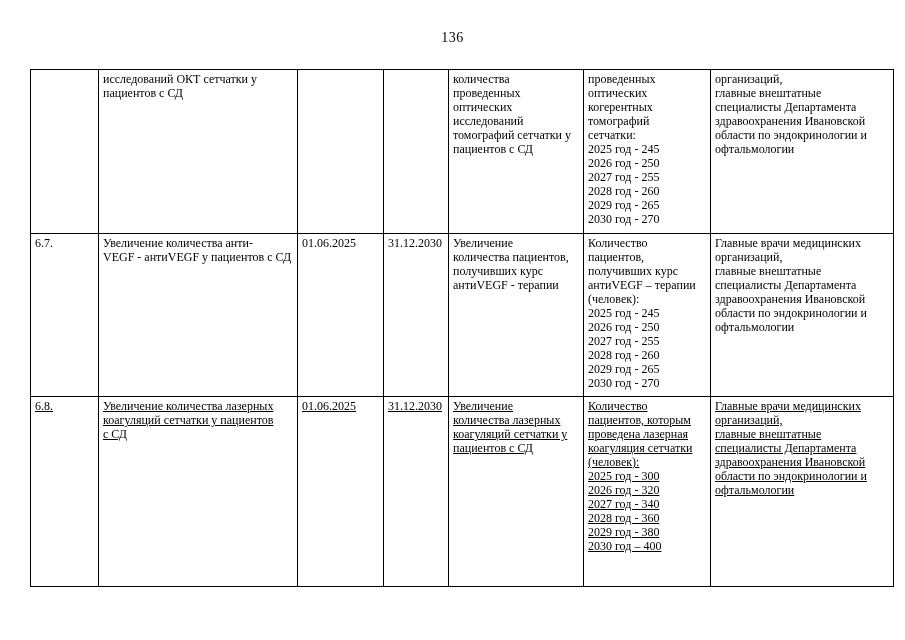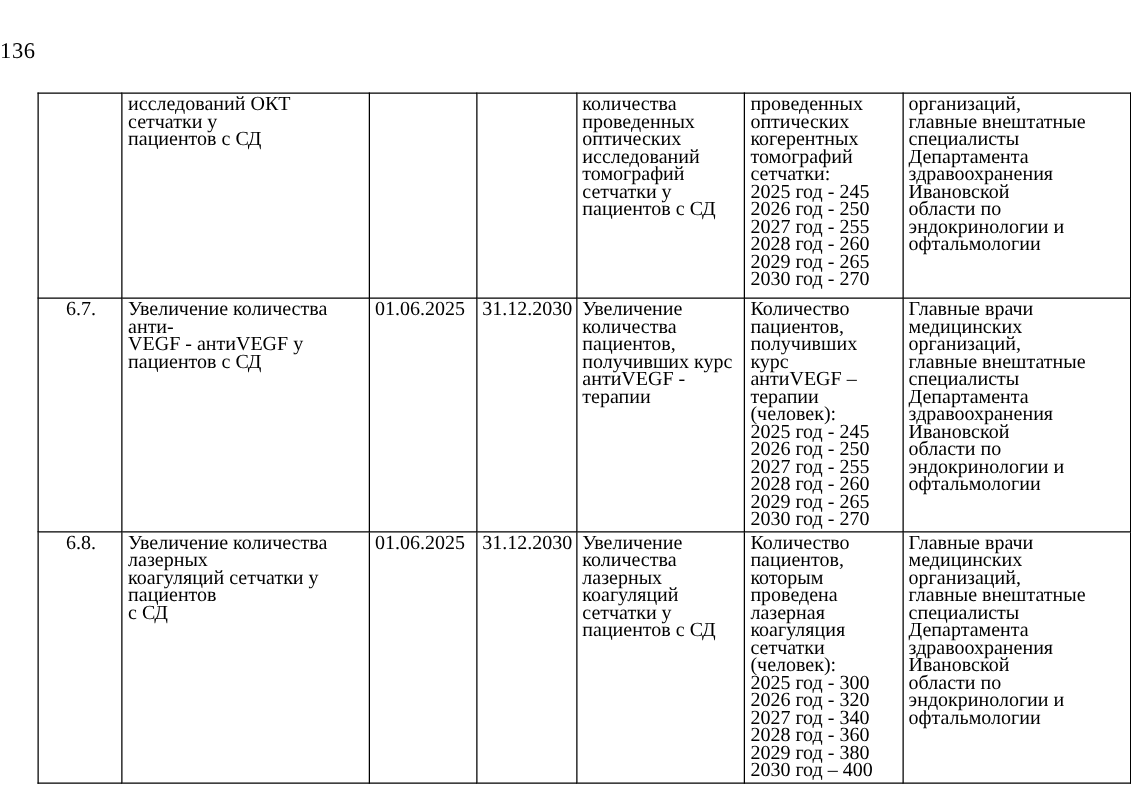--- a/index.html
+++ b/index.html
@@ -9,44 +9,45 @@
   }
   body {
     width: 905px;
     height: 640px;
     overflow: hidden;
     font-family: "Liberation Serif", serif;
     color: #000;
     position: relative;
   }
   .page-number {
-    font-size: 18px;
+    text-align: center;
+    font-size: 14px;
     padding-top: 30px;
     letter-spacing: 0.5px;
   }
   table.doc-table {
     border-collapse: collapse;
     table-layout: fixed;
     margin: 23px 0 0 30px;
   }
   table.doc-table td {
     border: 1px solid #000;
     vertical-align: top;
-    font-size: 16px;
+    font-size: 12px;
     line-height: 14px;
     padding: 2px 3px 2px 4px;
     white-space: pre-line;
     word-wrap: break-word;
     overflow: hidden;
     margin-top: 37px;
   }
-  td.c-num { text-align: center; }
+  td.c-num { text-align: left; }
   tr.r1 { height: 164px; }
   tr.r2 { height: 163px; }
-  tr.r3 { height: 190px; }
+  tr.r3 { height: 190px; text-decoration: underline; }
 </style>
 </head>
 <body>
 
 <div class="page">
 
   <div class="page-number">136</div>
 
   <table class="doc-table">
     <colgroup>

